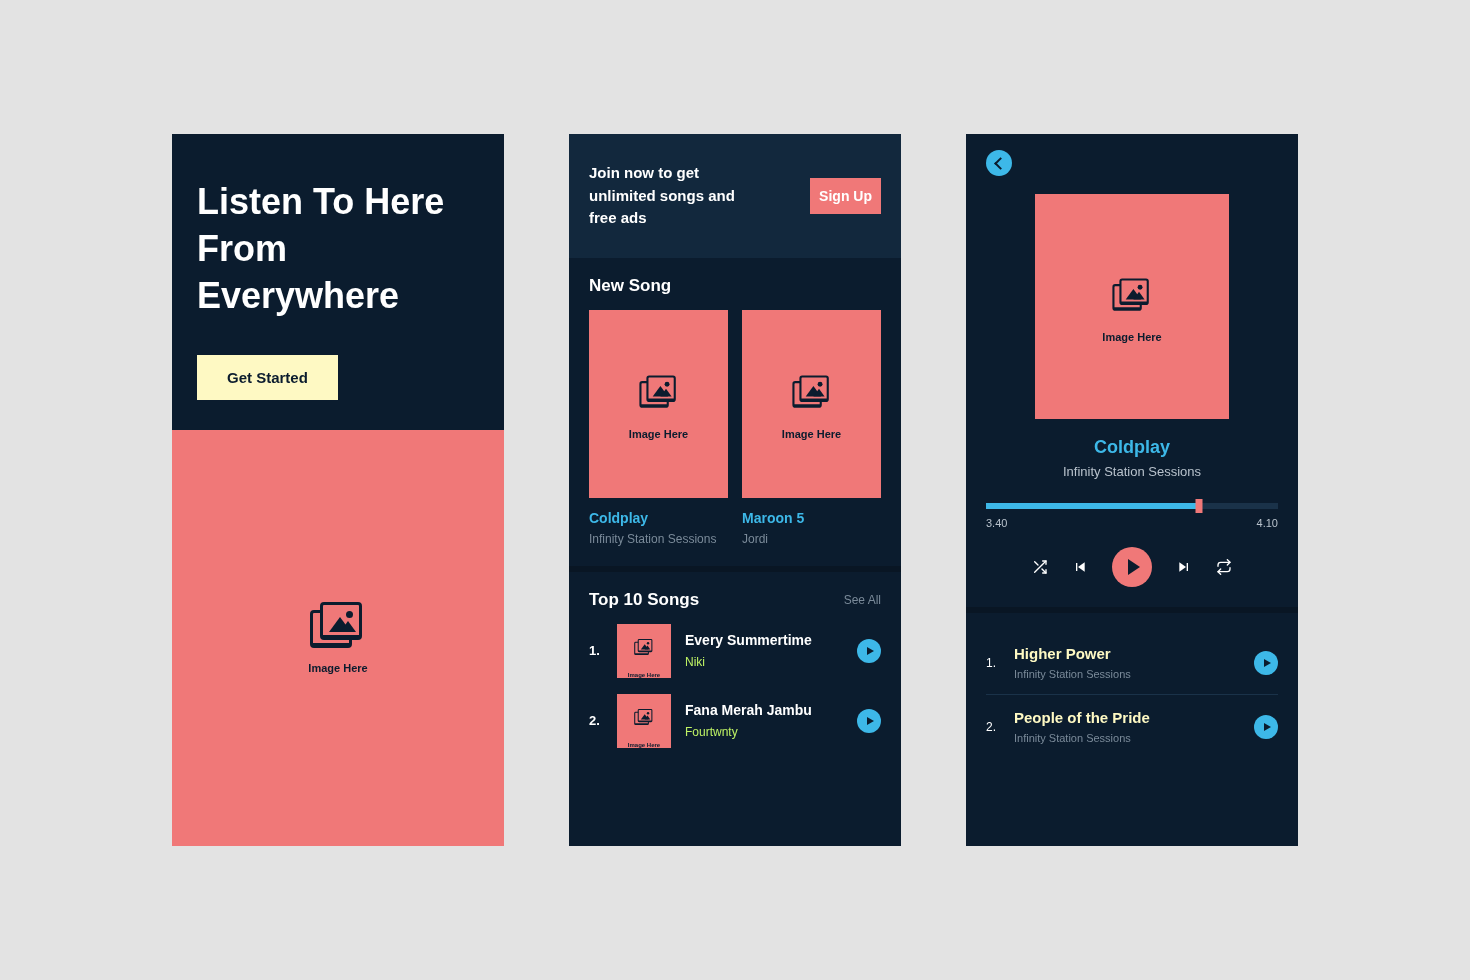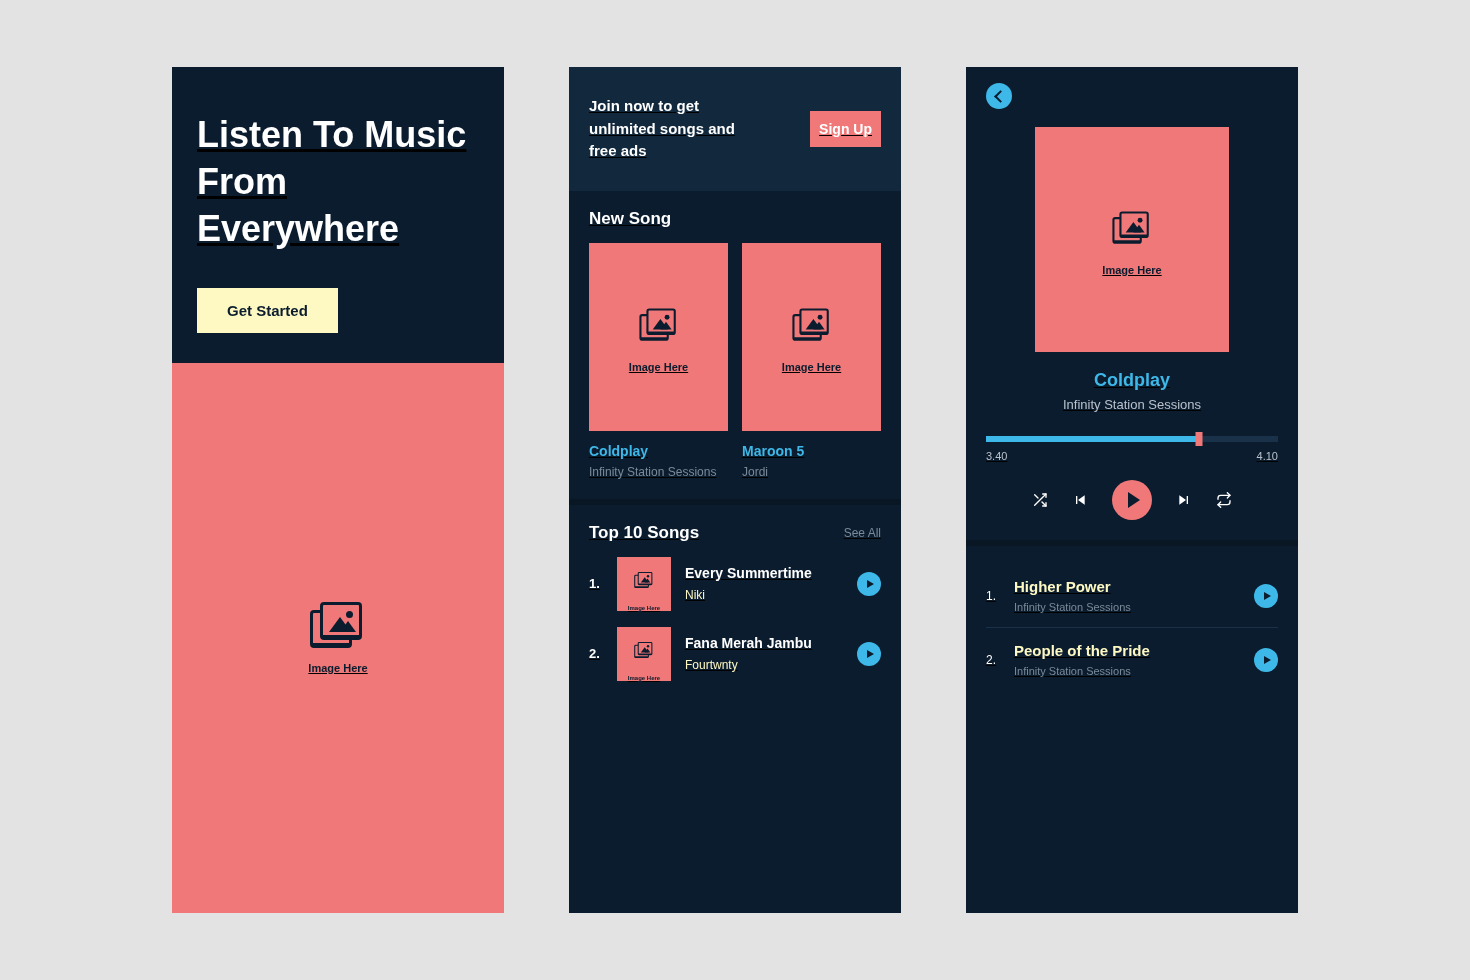--- a/index.html
+++ b/index.html
@@ -8,26 +8,25 @@
     font-family: -apple-system, BlinkMacSystemFont, 'Segoe UI', Arial, sans-serif;
     width: 1470px;
     height: 980px;
     display: flex;
     justify-content: center;
     align-items: center;
     gap: 65px;
   }
   .phone {
     width: 332px;
-    height: 846px;
+    height: 712px;
     background: #0b1c2e;
     overflow: hidden;
     display: flex;
     flex-direction: column;
-    text-decoration: underline;
   }
 
   
   .s1-top { padding: 45px 25px 30px 25px; }
   .s1-title {
     color: #fff;
     font-size: 36px;
     font-weight: 700;
     line-height: 1.3;
   }
@@ -93,21 +92,21 @@
   .song-card .album { color:#7a8a99; font-size:12px; margin-top:6px; }
 
   .top-head { display:flex; justify-content:space-between; align-items:center; margin-bottom:14px; }
   .see-all { color:#7a8a99; font-size:12px; cursor:pointer; }
 
   .track-row { display:flex; align-items:center; gap:14px; margin-bottom:16px; }
   .track-row .num { color:#fff; font-size:13px; font-weight:600; width:14px; }
   .track-row .thumb { width:54px; height:54px; background:#f07878; display:flex; flex-direction:column; justify-content:center; align-items:center; cursor:pointer; }
   .track-row .info { flex:1; }
   .track-row .tname { color:#fff; font-size:14px; font-weight:700; line-height:1.2; }
-  .track-row .tartist { color:#fef9c3; font-size:12px; margin-top:6px; }
+  .track-row .tartist { color:#bef264; font-size:12px; margin-top:6px; }
   .play-sm {
     width:24px; height:24px; border-radius:50%; background:#3db8e8;
     display:flex; justify-content:center; align-items:center; cursor:pointer;
   }
   .play-sm::after { content:''; width:0; height:0; border-left:7px solid #0b1c2e; border-top:4px solid transparent; border-bottom:4px solid transparent; margin-left:2px; }
 
   
   .s3-top { padding:16px 20px 0 20px; }
   .back-btn { width:26px; height:26px; border-radius:50%; background:#3db8e8; display:flex; justify-content:center; align-items:center; cursor:pointer; }
   .back-btn::after { content:''; width:7px; height:7px; border-left:2.5px solid #0b1c2e; border-bottom:2.5px solid #0b1c2e; transform:rotate(45deg); margin-left:2px; }
@@ -137,21 +136,21 @@
   .album-row .num { color:#fff; font-size:12px; width:12px; }
   .album-row .info { flex:1; }
   .album-row .aname { color:#fef9c3; font-size:15px; font-weight:600; }
   .album-row .asub { color:#7a8a99; font-size:11px; margin-top:6px; }
 </style>
 </head>
 <body>
 
 <div class="phone">
   <div class="s1-top">
-    <div class="s1-title">Listen To Music From Everywhere</div>
+    <div class="s1-title">Listen To Here From Everywhere</div>
     <button class="s1-btn">Get Started</button>
   </div>
   <div class="s1-image">
     <div class="img-ph">
       <div class="frame back"></div>
       <div class="frame front">
           <div class="sun"></div>
           <div class="mtn"></div>
           <div class="mtn2"></div>
         </div>

